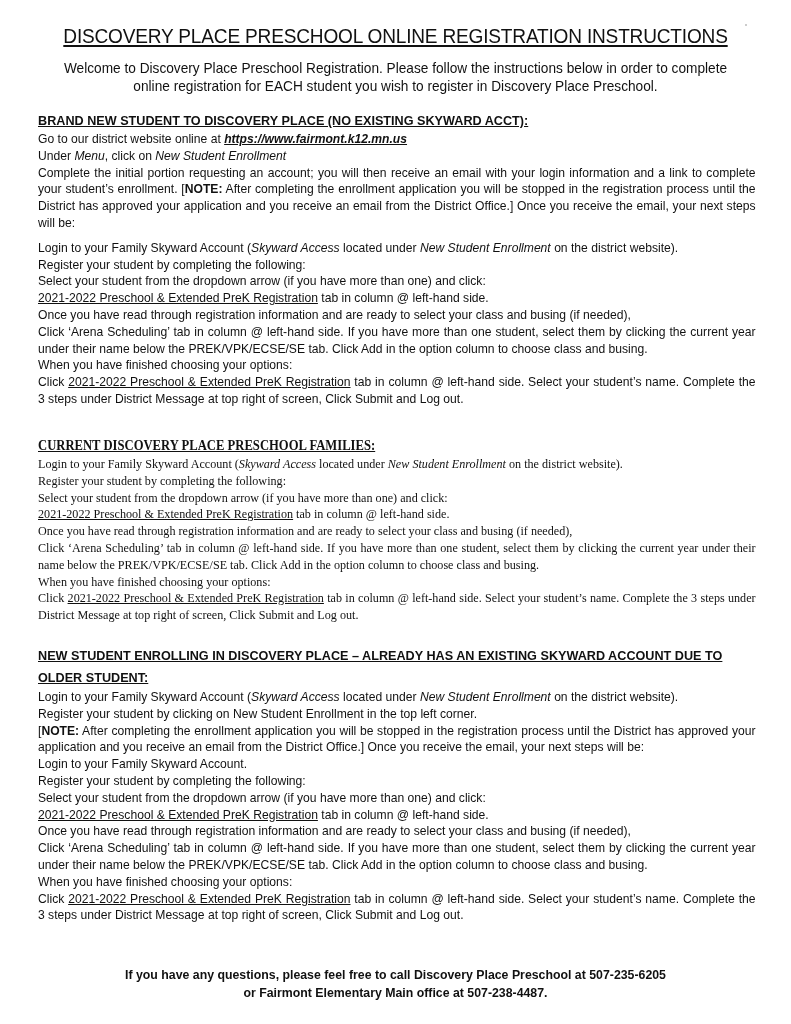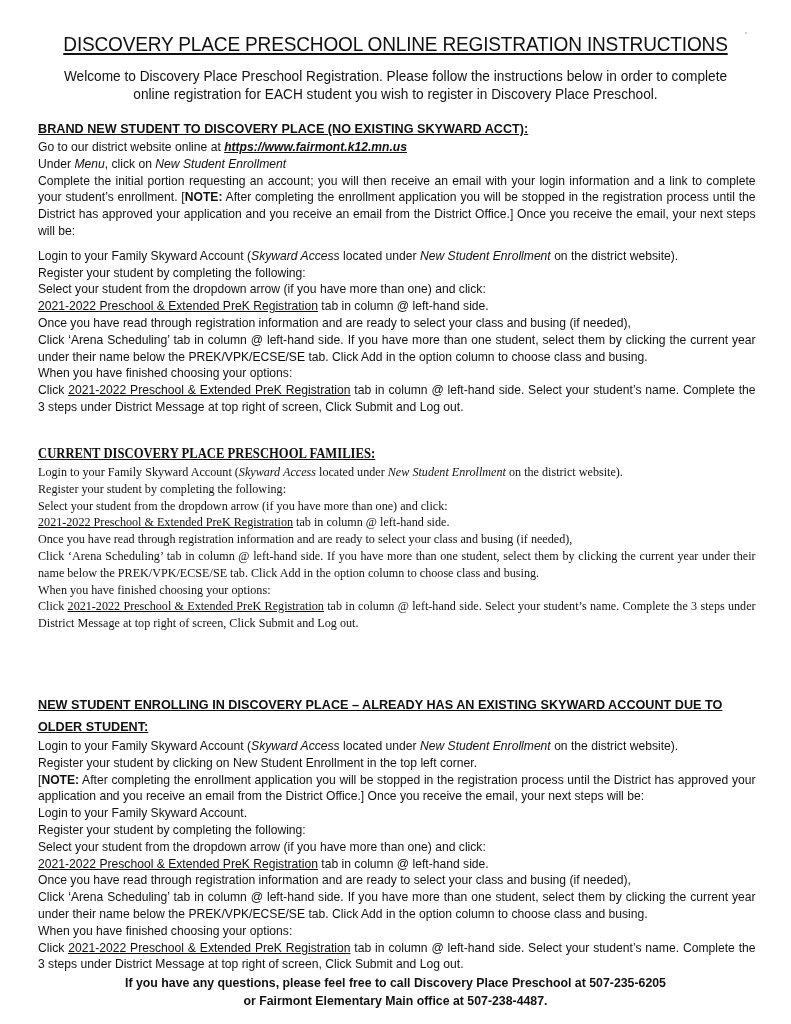--- a/index.html
+++ b/index.html
@@ -1,21 +1,21 @@
 <!DOCTYPE html>
 <html><head>
 <meta charset="utf-8">
 <style>
   html, body { margin: 0; padding: 0; background: #ffffff; }
   body {
     width: 791px; height: 1024px; overflow: hidden; position: relative;
     font-family: "Liberation Sans", "DejaVu Sans", sans-serif;
     color: #111111;
   }
-  .page { position: absolute; left: 0; top: 12px; width: 791px; height: 808px; }
+  .page { position: absolute; left: 0; top: 4px; width: 791px; height: 808px; }
   .title {
     position: absolute; left: 0; top: 20px; width: 791px; text-align: center;
     font-size: 20.5px; text-decoration: underline; letter-spacing: -0.2px;
     font-stretch: condensed; transform: scaleX(0.93); transform-origin: center;
   }
   .intro {
     position: absolute; left: 30px; top: 55px; width: 731px; text-align: center;
     font-size: 14.4px; line-height: 18px; transform: scaleX(0.95); transform-origin: center;
   }
   .section { position: absolute; left: 38px; width: 716px; }
@@ -80,21 +80,21 @@
         <div class="line"><span>Register your student by completing the following:</span></div>
         <div class="line"><span>Select your student from the dropdown arrow (if you have more than one) and click:</span></div>
         <div class="line"><a class="link-text">2021-2022 Preschool &amp; Extended PreK Registration</a><span> tab in column @ left-hand side.</span></div>
         <div class="line"><span>Once you have read through registration information and are ready to select your class and busing (if needed),</span></div>
         <div class="para"><span>Click ‘Arena Scheduling’ tab in column @ left-hand side. If you have more than one student, select them by clicking the current year under their name below the PREK/VPK/ECSE/SE tab. Click Add in the option column to choose class and busing.</span></div>
         <div class="line"><span>When you have finished choosing your options:</span></div>
         <div class="para"><span>Click </span><a class="link-text">2021-2022 Preschool &amp; Extended PreK Registration</a><span> tab in column @ left-hand side.  Select your student’s name. Complete the 3 steps under District Message at top right of screen, Click Submit and Log out.</span></div>
       </div>
   </div>
 
-  <div class="section" style="top:641px;margin-top:41px;">
+  <div class="section" style="top:641px;">
     <div class="sec-heading wrap">NEW STUDENT ENROLLING IN DISCOVERY PLACE – ALREADY HAS AN EXISTING  SKYWARD ACCOUNT DUE TO OLDER STUDENT:</div>
     <div class="sec-body">
         <div class="line"><span>Login to your Family Skyward Account (</span><span style="font-style: italic;">Skyward Access</span><span> located under </span><span style="font-style: italic;">New Student Enrollment</span><span> on the district website).</span></div>
         <div class="line"><span>Register your student by clicking on New Student Enrollment in the top left corner.</span></div>
         <div class="para"><span>[</span><span style="font-weight: bold;">NOTE:</span><span> After completing the enrollment application you will be stopped in the registration process until the District has approved your application and you receive an email from the District Office.] Once you receive the email, your next steps will be:</span></div>
         <div class="line"><span>Login to your Family Skyward Account.</span></div>
         <div class="line"><span>Register your student by completing the following:</span></div>
         <div class="line"><span>Select your student from the dropdown arrow (if you have more than one) and click:</span></div>
         <div class="line"><a class="link-text">2021-2022 Preschool &amp; Extended PreK Registration</a><span> tab in column @ left-hand side.</span></div>
         <div class="line"><span>Once you have read through registration information and are ready to select your class and busing (if needed),</span></div>

